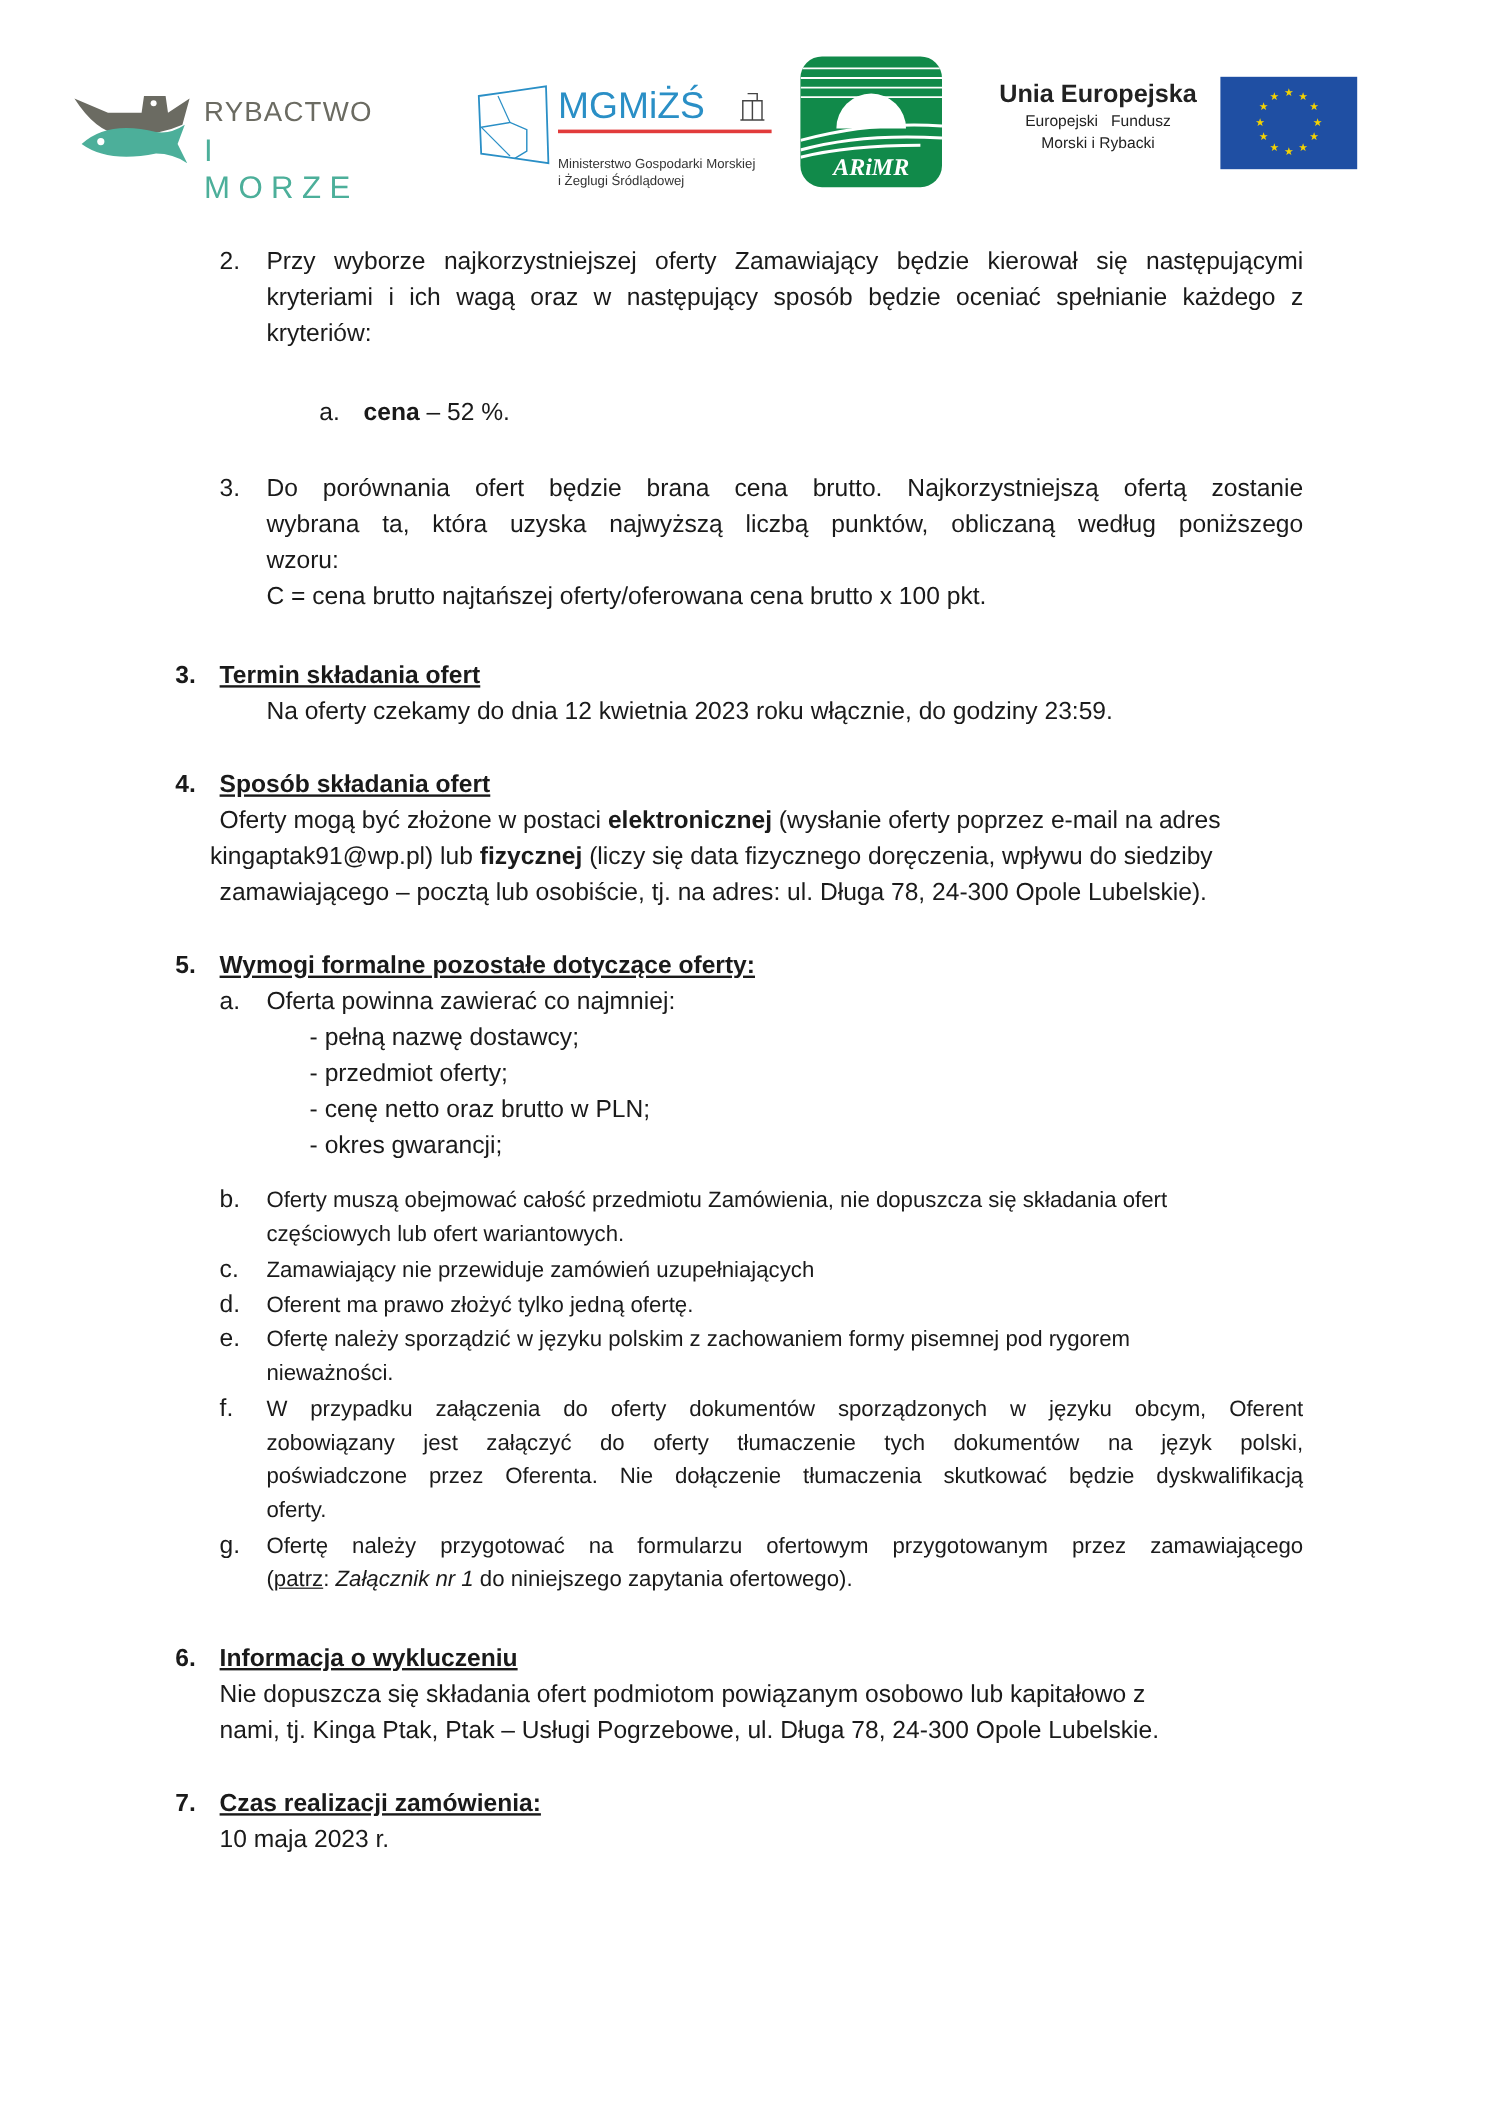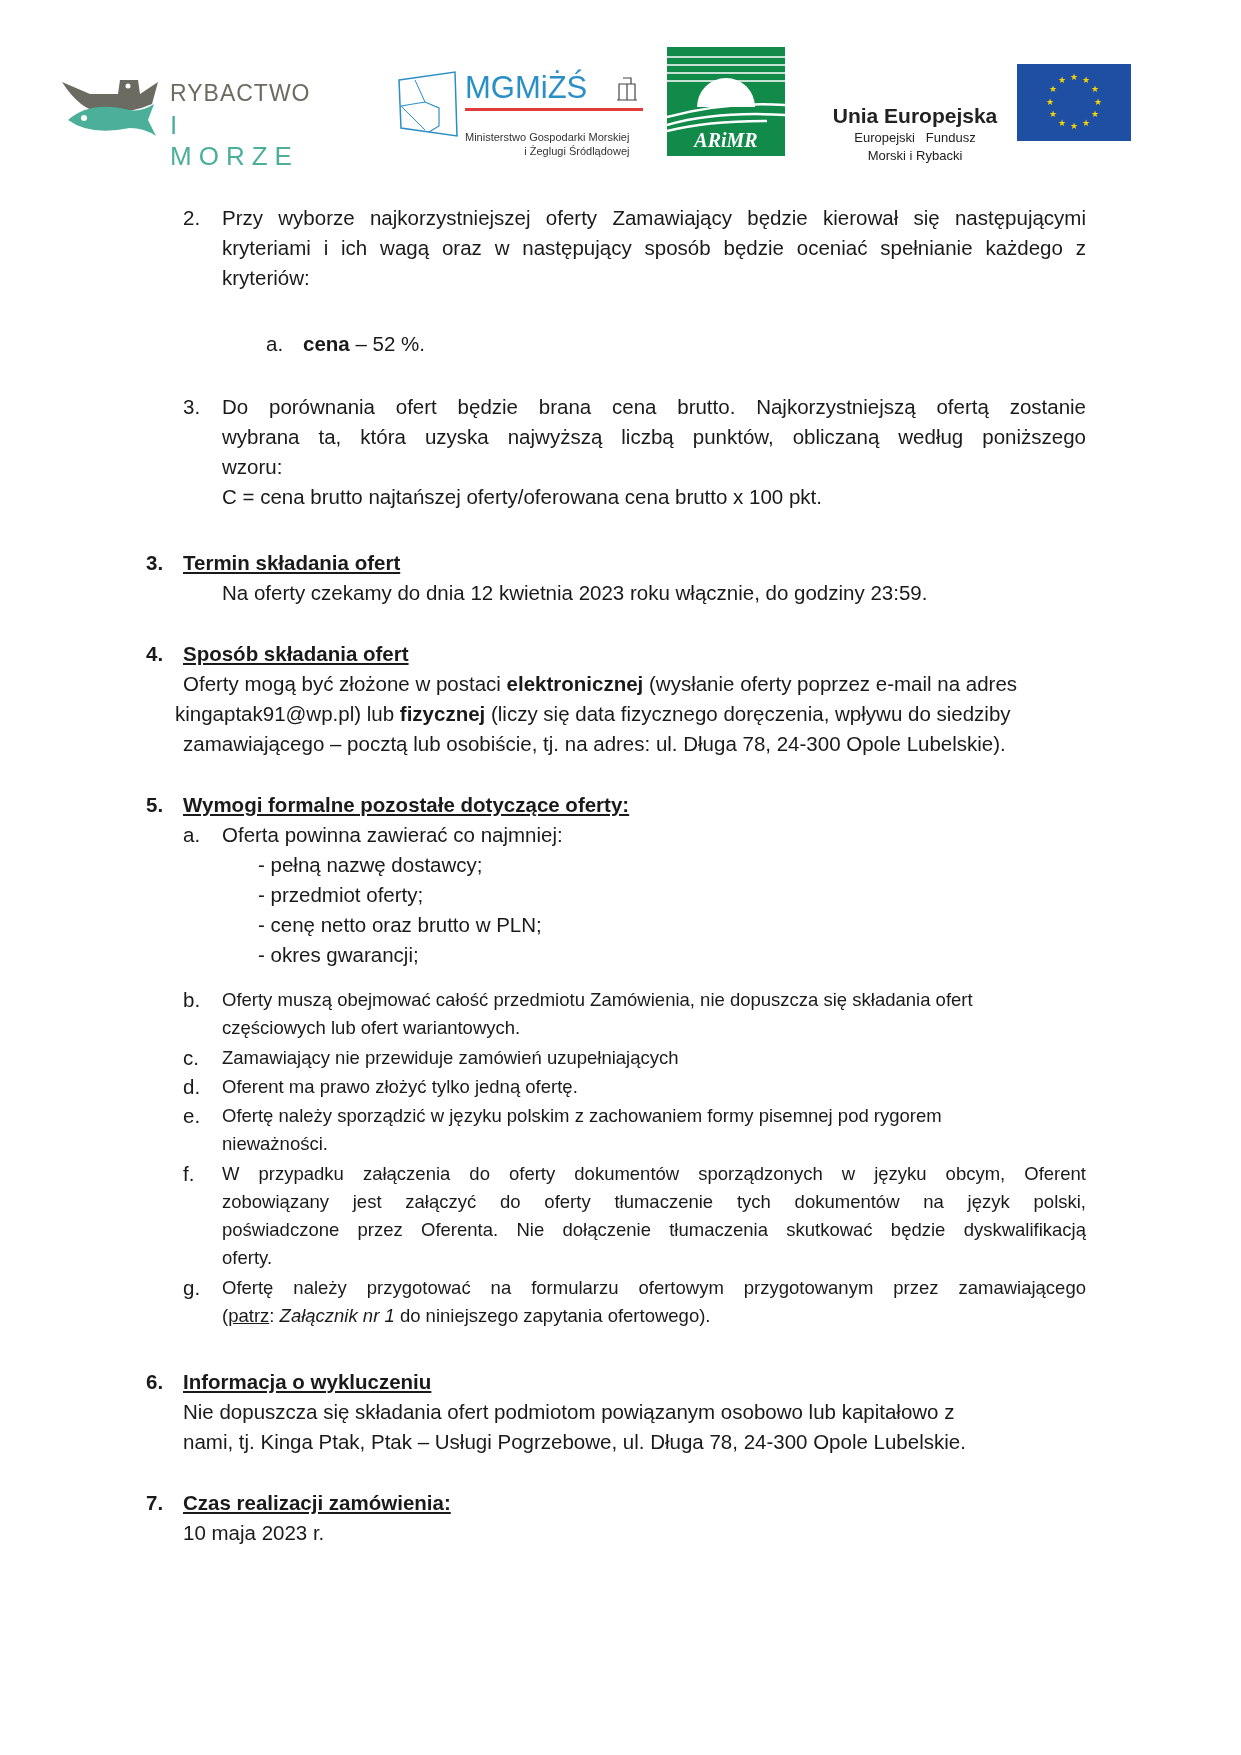--- a/index.html
+++ b/index.html
@@ -8,30 +8,30 @@
     font-family: "Liberation Sans", "DejaVu Sans", sans-serif;
     color: #1a1a1a;
   }
   
   .logos { position: absolute; left: 0; top: 0; width: 1241px; height: 170px; }
   .logo { position: absolute; }
   .logo-ryb { left: 60px; top: 70px; width: 250px; height: 75px; }
   .logo-ryb .t1 { position: absolute; left: 110px; top: 10px; font-size: 23px; letter-spacing: 1px; color: #6b6b62; }
   .logo-ryb .t2 { position: absolute; left: 110px; top: 40px; font-size: 26px; letter-spacing: 7px; color: #4caf9a; }
 
-  .logo-mgm { left: 395px; top: 70px; width: 260px; height: 80px; text-align: right; }
+  .logo-mgm { left: 395px; top: 70px; width: 260px; height: 80px; }
   .logo-mgm .t1 { position: absolute; left: 70px; top: 0px; font-size: 31px; color: #2a8fc6; letter-spacing: 0px; }
   .logo-mgm .bar { position: absolute; left: 70px; top: 38px; width: 178px; height: 3px; background: #e23b3b; }
   .logo-mgm .t2 { position: absolute; left: 70px; top: 44px; font-size: 11px; color: #333; line-height: 14px; margin-top: 16px; }
 
-  .logo-arimr { left: 667px; top: 47px; width: 118px; height: 109px; background: #118a4a; overflow: hidden; }
+  .logo-arimr { left: 667px; top: 47px; width: 118px; height: 109px; background: #118a4a; overflow: hidden; border-radius: 18px; }
   .logo-arimr .t { position: absolute; left: 0; width: 118px; bottom: 4px; text-align: center; color: #fff; font-family: "Liberation Serif", serif; font-style: italic; font-weight: bold; font-size: 20px; }
 
   .logo-ue { left: 820px; top: 66px; width: 190px; height: 80px; text-align: center; }
-  .logo-ue .t1 { font-size: 21px; font-weight: bold; color: #222; line-height: 26px; margin-top: 37px; }
+  .logo-ue .t1 { font-size: 21px; font-weight: bold; color: #222; line-height: 26px; }
   .logo-ue .t2 { font-size: 13px; color: #222; line-height: 18px; }
   .logo-flag { left: 1017px; top: 64px; width: 114px; height: 77px; background: #1f4fa3; }
 
   
   .doc { position: absolute; left: 0; top: 0; width: 1241px; }
   .line { position: absolute; font-size: 20.5px; line-height: 30px; white-space: nowrap; }
   .just { white-space: normal; text-align: justify; text-align-last: justify; }
   .num { position: absolute; font-size: 20.5px; line-height: 30px; }
   .hd { font-weight: bold; text-decoration: underline; }
   .sm { font-size: 18.5px; }

